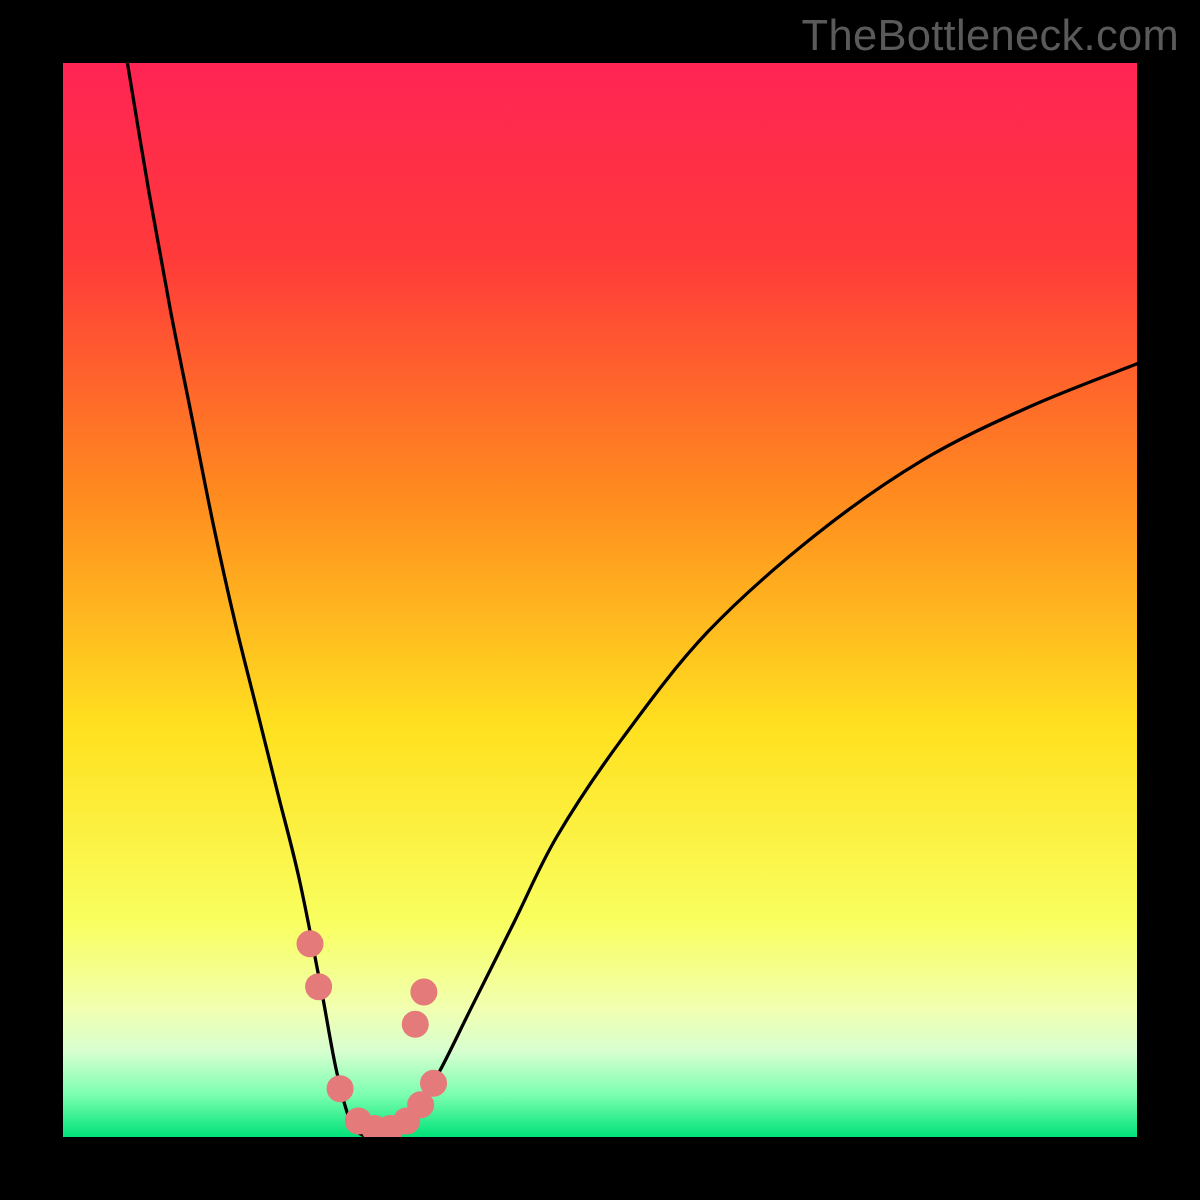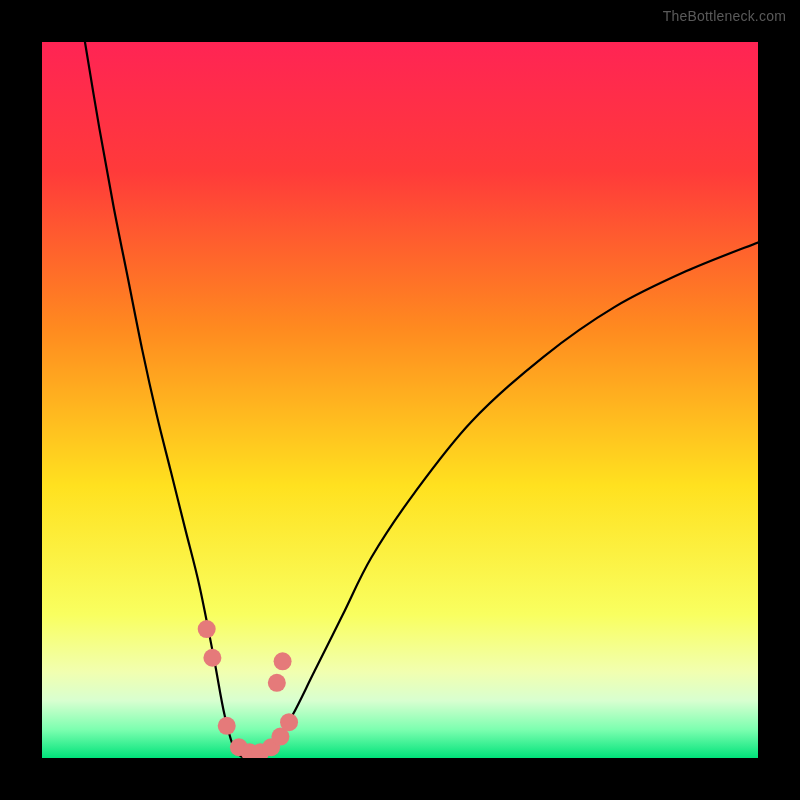--- a/index.html
+++ b/index.html
@@ -40,21 +40,21 @@
     top: 0;
     width: 716px;
     height: 716px;
     overflow: visible;
   }
   .watermark {
     position: absolute;
     top: 8px;
     right: 14px;
     color: #5a5a5a;
-    font-size: 14px;
+    font-size: 29px;
     letter-spacing: 0.2px;
     font-weight: 500;
   }
 </style>
 </head>
 <body>
 
 <div class="frame">
 
   <div class="plot-area">

